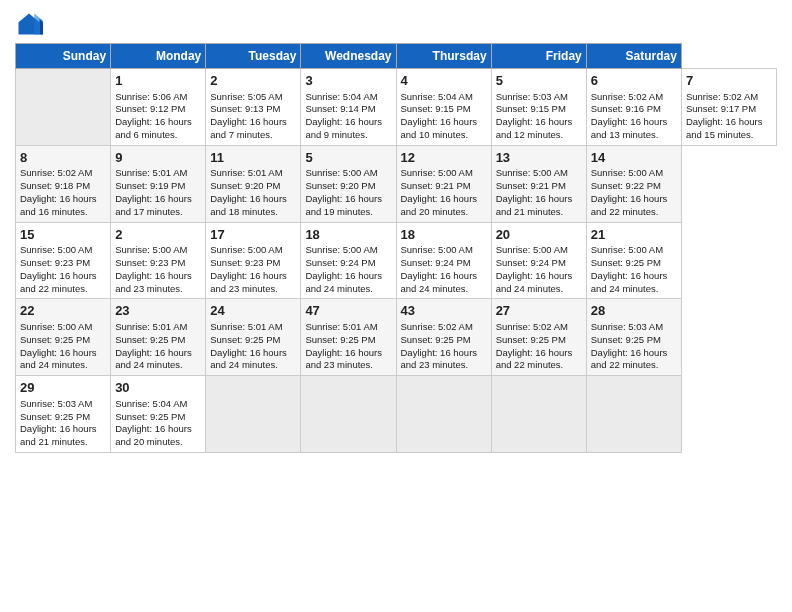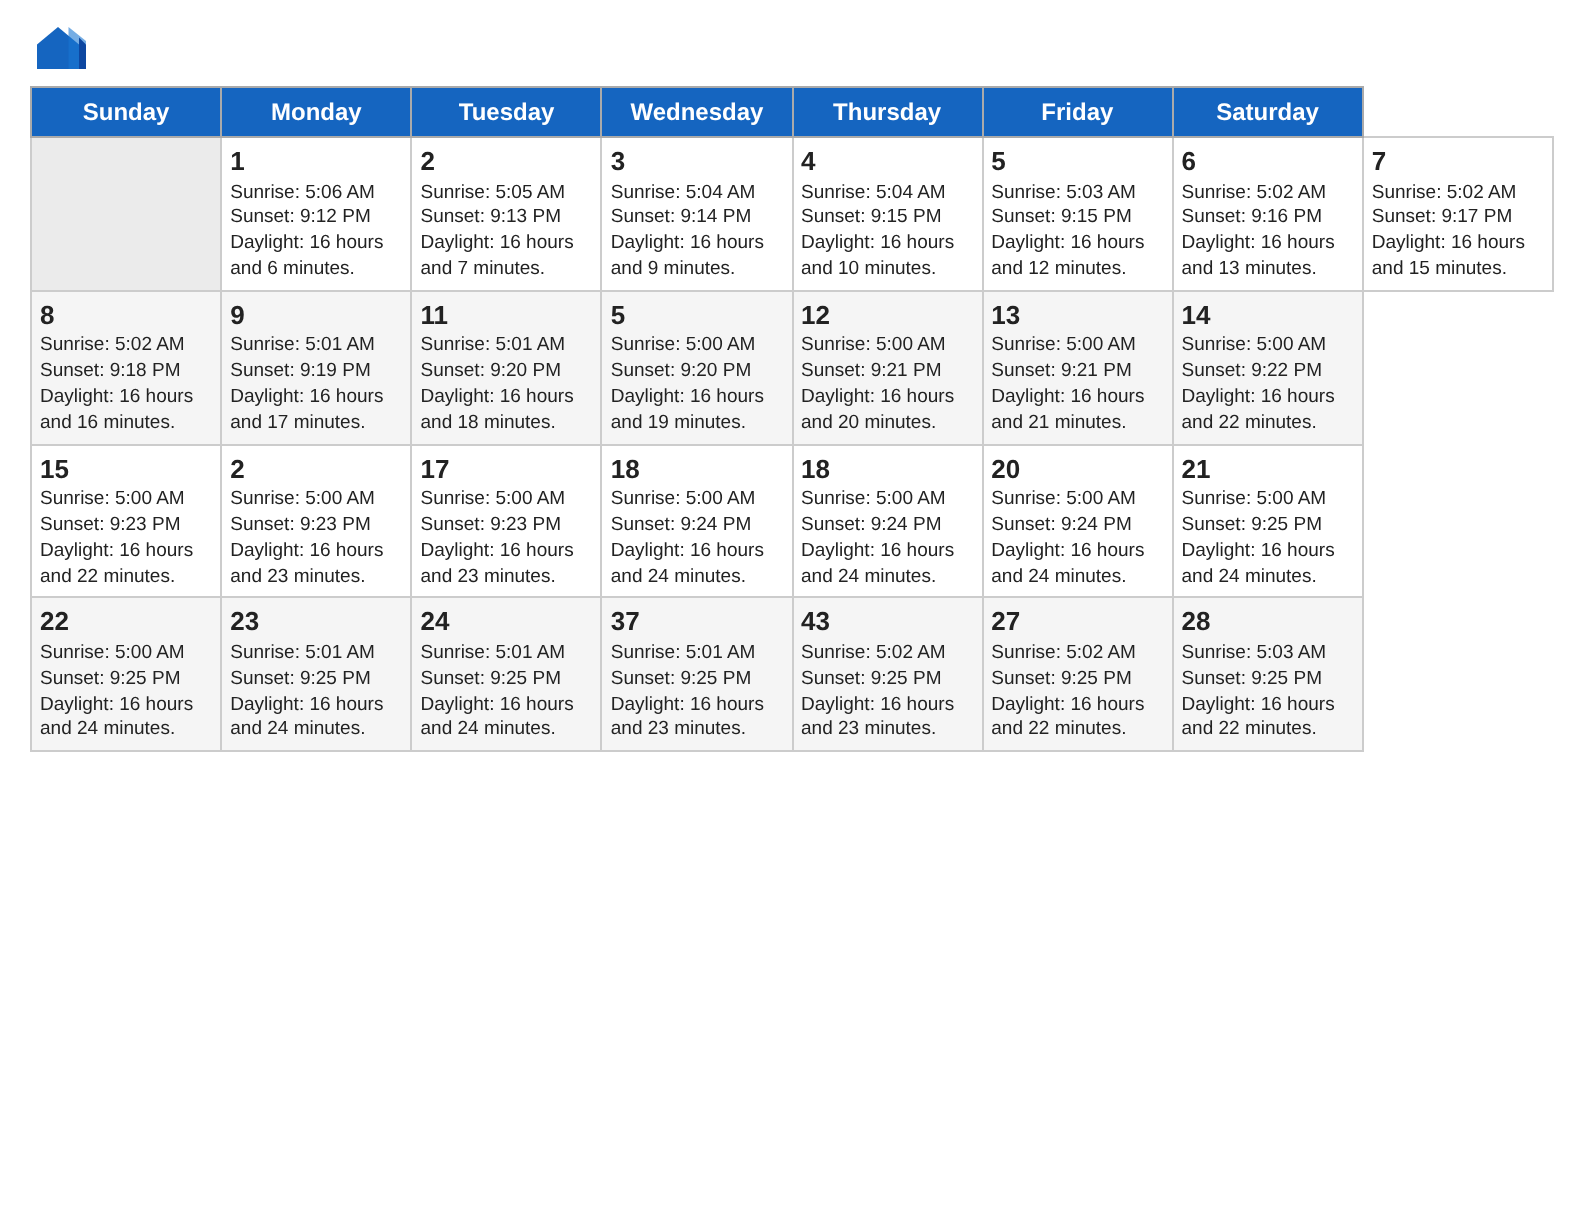--- a/index.html
+++ b/index.html
@@ -52,21 +52,21 @@
       width: 100%;
       border-collapse: collapse;
       table-layout: fixed;
     }
     th {
       background-color: #1565c0;
       color: #fff;
       font-size: 12px;
       font-weight: bold;
       padding: 5px 4px;
-      text-align: center;
+      text-align: right;
       border: 1px solid #aaa;
     }
     td {
       vertical-align: top;
       border: 1px solid #ccc;
       padding: 3px 4px;
       font-size: 9.5px;
       color: #222;
       background: #fff;
       line-height: 1.35;
@@ -141,20 +141,29 @@
           <td><span class="day-num">17</span>Sunrise: 5:00 AM<br>Sunset: 9:23 PM<br>Daylight: 16 hours and 23 minutes.</td>
           <td><span class="day-num">18</span>Sunrise: 5:00 AM<br>Sunset: 9:24 PM<br>Daylight: 16 hours and 24 minutes.</td>
           <td><span class="day-num">18</span>Sunrise: 5:00 AM<br>Sunset: 9:24 PM<br>Daylight: 16 hours and 24 minutes.</td>
           <td><span class="day-num">20</span>Sunrise: 5:00 AM<br>Sunset: 9:24 PM<br>Daylight: 16 hours and 24 minutes.</td>
           <td><span class="day-num">21</span>Sunrise: 5:00 AM<br>Sunset: 9:25 PM<br>Daylight: 16 hours and 24 minutes.</td>
         </tr>
         <tr>
           <td><span class="day-num">22</span>Sunrise: 5:00 AM<br>Sunset: 9:25 PM<br>Daylight: 16 hours and 24 minutes.</td>
           <td><span class="day-num">23</span>Sunrise: 5:01 AM<br>Sunset: 9:25 PM<br>Daylight: 16 hours and 24 minutes.</td>
           <td><span class="day-num">24</span>Sunrise: 5:01 AM<br>Sunset: 9:25 PM<br>Daylight: 16 hours and 24 minutes.</td>
-          <td><span class="day-num">37</span>Sunrise: 5:01 AM<br>Sunset: 9:25 PM<br>Daylight: 16 hours and 23 minutes.</td>
+          <td><span class="day-num">47</span>Sunrise: 5:01 AM<br>Sunset: 9:25 PM<br>Daylight: 16 hours and 23 minutes.</td>
           <td><span class="day-num">43</span>Sunrise: 5:02 AM<br>Sunset: 9:25 PM<br>Daylight: 16 hours and 23 minutes.</td>
           <td><span class="day-num">27</span>Sunrise: 5:02 AM<br>Sunset: 9:25 PM<br>Daylight: 16 hours and 22 minutes.</td>
           <td><span class="day-num">28</span>Sunrise: 5:03 AM<br>Sunset: 9:25 PM<br>Daylight: 16 hours and 22 minutes.</td>
+        </tr>
+        <tr>
+          <td><span class="day-num">29</span>Sunrise: 5:03 AM<br>Sunset: 9:25 PM<br>Daylight: 16 hours and 21 minutes.</td>
+          <td><span class="day-num">30</span>Sunrise: 5:04 AM<br>Sunset: 9:25 PM<br>Daylight: 16 hours and 20 minutes.</td>
+          <td class="empty"></td>
+          <td class="empty"></td>
+          <td class="empty"></td>
+          <td class="empty"></td>
+          <td class="empty"></td>
         </tr>
       </tbody>
   </table>
 </div>
 
 </body></html>

